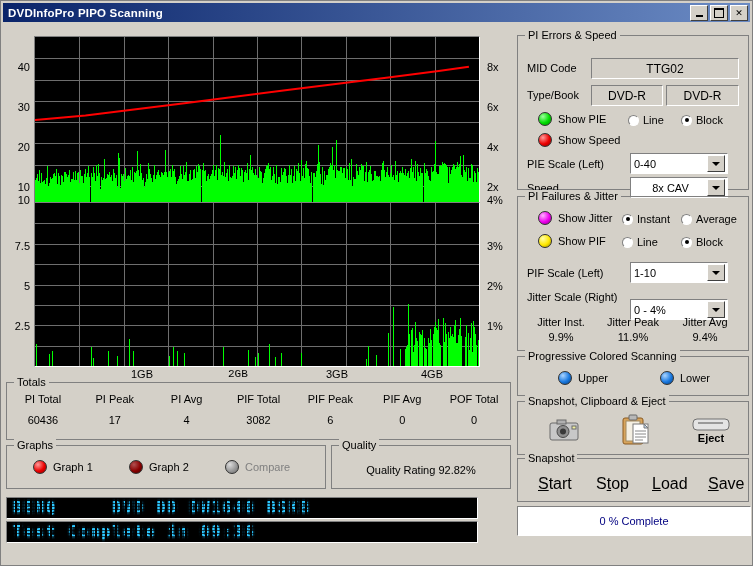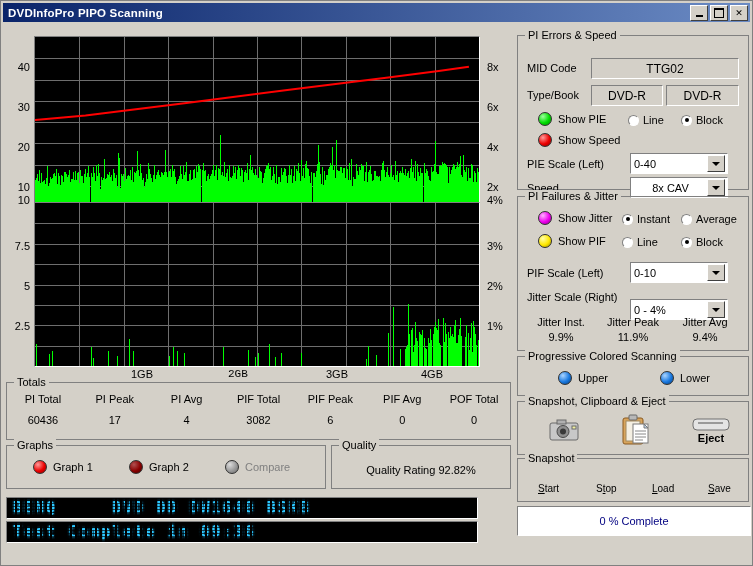--- a/index.html
+++ b/index.html
@@ -97,21 +97,21 @@
   .radio{width:11px;height:11px;border-radius:50%;display:inline-block;
     border:1px solid;border-color:#808080 #fff #fff #808080;background:#fff;
     position:relative;vertical-align:middle;box-sizing:border-box;}
   .radio.on::after{content:"";position:absolute;left:2.5px;top:2.5px;
     width:4px;height:4px;border-radius:50%;background:#000;}
   .rrow{position:absolute;display:flex;align-items:center;gap:4px;font-size:11px;}
 
   .jit-h{position:absolute;font-size:11px;text-align:center;}
   .jit-v{position:absolute;font-size:11px;text-align:center;}
 
-  .ctl-btn{position:absolute;font-size:10px;color:#000;margin-top:8px;}
+  .ctl-btn{position:absolute;font-size:16px;color:#000;}
   .ctl-btn u{text-decoration:underline;}
   #progress{position:absolute;left:516px;top:505px;width:232px;height:28px;
     border:1px solid;border-color:#808080 #fff #fff #808080;background:#fff;
     display:flex;align-items:center;justify-content:center;}
   #progress span{color:#000080;font-size:11px;}
 
   .icbtn{position:absolute;display:flex;flex-direction:column;
     align-items:center;justify-content:center;}
 </style>
 </head>
@@ -878,21 +878,21 @@
       <span class="radio"></span>
       <span>Line</span>
     </div>
     <div class="rrow" style="left:163px;top:39px;">
       <span class="radio on"></span>
       <span>Block</span>
     </div>
 
     <div class="lab" style="left:9px;top:70px;">PIF Scale (Left)</div>
     <div class="combo" style="left:112px;top:65px;width:96px;">
-      <span class="cval">0-10</span>
+      <span class="cval">1-10</span>
       <span class="carr">
           <i class="tri"></i>
         </span>
     </div>
 
     <div class="lab" style="left:9px;top:94px;">Jitter Scale (Right)</div>
     <div class="combo" style="left:112px;top:83px;width:96px;margin-top:19px;">
       <span class="cval">0 - 4%</span>
       <span class="carr">
           <i class="tri"></i>

